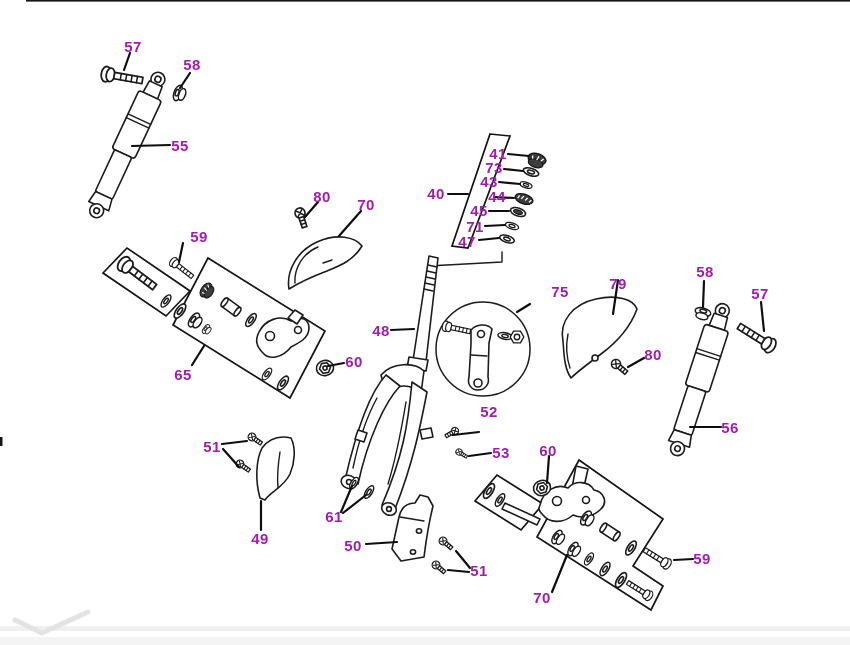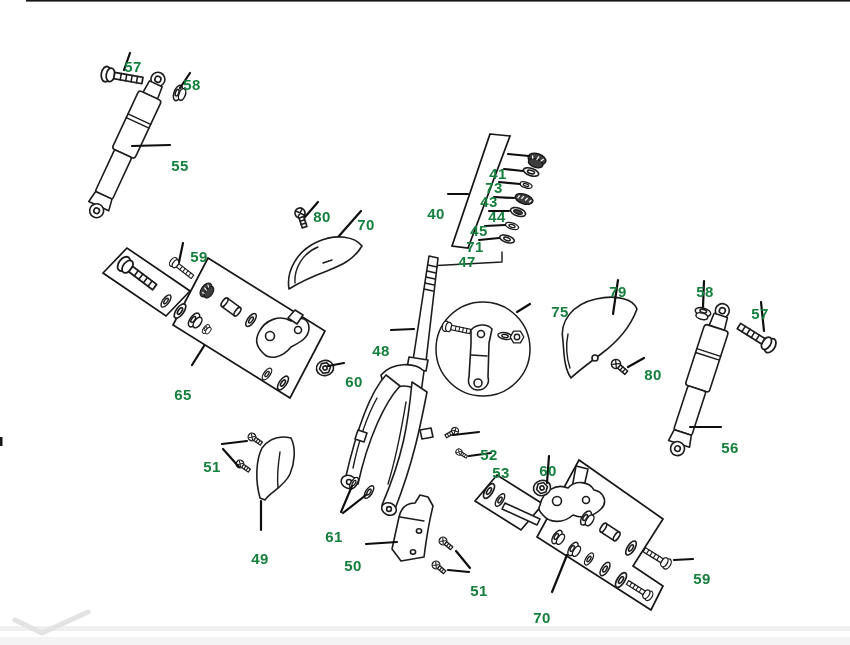--- a/index.html
+++ b/index.html
@@ -1,21 +1,21 @@
 <!DOCTYPE html>
 <html><head>
 <meta charset="utf-8">
 <style>
   html,body{margin:0;padding:0;background:#fff;}
   #stage{position:relative;width:850px;height:645px;background:#ffffff;overflow:hidden;
          font-family:"Liberation Sans",sans-serif;}
   #art{position:absolute;left:0;top:0;}
   #labels{position:absolute;left:0;top:0;width:100%;height:100%;pointer-events:none;}
   .callout{position:absolute;transform:translate(-50%,-50%);
-           font:bold 15px "Liberation Sans",sans-serif;color:#15803d;letter-spacing:.4px;margin-top:20px;}
+           font:bold 15px "Liberation Sans",sans-serif;color:#a21caf;letter-spacing:.4px;}
   .p{fill:#ffffff;stroke:#1c1c1c;stroke-width:1.6;stroke-linejoin:round;}
   .pl{fill:none;stroke:#1c1c1c;stroke-width:1.4;stroke-linecap:round;}
   .pd{fill:#3d3d3d;stroke:#141414;stroke-width:1.2;}
   .pw{fill:none;stroke:#ffffff;stroke-width:1.2;}
   .box{fill:none;stroke:#151515;stroke-width:1.7;}
   .lead{stroke:#0e0e0e;stroke-width:2.2;stroke-linecap:round;}
   .faint{fill:#f0f0f0;}
 </style>
 </head>
 <body>
@@ -275,26 +275,26 @@
       <div class="callout" style="left: 489px; top: 181px;">43</div>
       <div class="callout" style="left: 497px; top: 196px;">44</div>
       <div class="callout" style="left: 479px; top: 210px;">45</div>
       <div class="callout" style="left: 475px; top: 226px;">71</div>
       <div class="callout" style="left: 467px; top: 241px;">47</div>
       <div class="callout" style="left: 199px; top: 236px;">59</div>
       <div class="callout" style="left: 183px; top: 374px;">65</div>
       <div class="callout" style="left: 354px; top: 361px;">60</div>
       <div class="callout" style="left: 381px; top: 330px;">48</div>
       <div class="callout" style="left: 560px; top: 291px;">75</div>
-      <div class="callout" style="left: 618px; top: 271px;">79</div>
+      <div class="callout" style="left: 618px; top: 283px;">79</div>
       <div class="callout" style="left: 705px; top: 271px;">58</div>
       <div class="callout" style="left: 760px; top: 293px;">57</div>
       <div class="callout" style="left: 653px; top: 354px;">80</div>
       <div class="callout" style="left: 730px; top: 427px;">56</div>
-      <div class="callout" style="left: 489px; top: 434px;">52</div>
+      <div class="callout" style="left: 489px; top: 411px;">52</div>
       <div class="callout" style="left: 501px; top: 452px; text-align: right;">53</div>
       <div class="callout" style="left: 548px; top: 450px;">60</div>
       <div class="callout" style="left: 212px; top: 446px;">51</div>
       <div class="callout" style="left: 260px; top: 538px;">49</div>
       <div class="callout" style="left: 334px; top: 516px;">61</div>
       <div class="callout" style="left: 353px; top: 545px;">50</div>
       <div class="callout" style="left: 479px; top: 570px;">51</div>
       <div class="callout" style="left: 542px; top: 597px;">70</div>
       <div class="callout" style="left: 702px; top: 558px;">59</div>
     </div>

